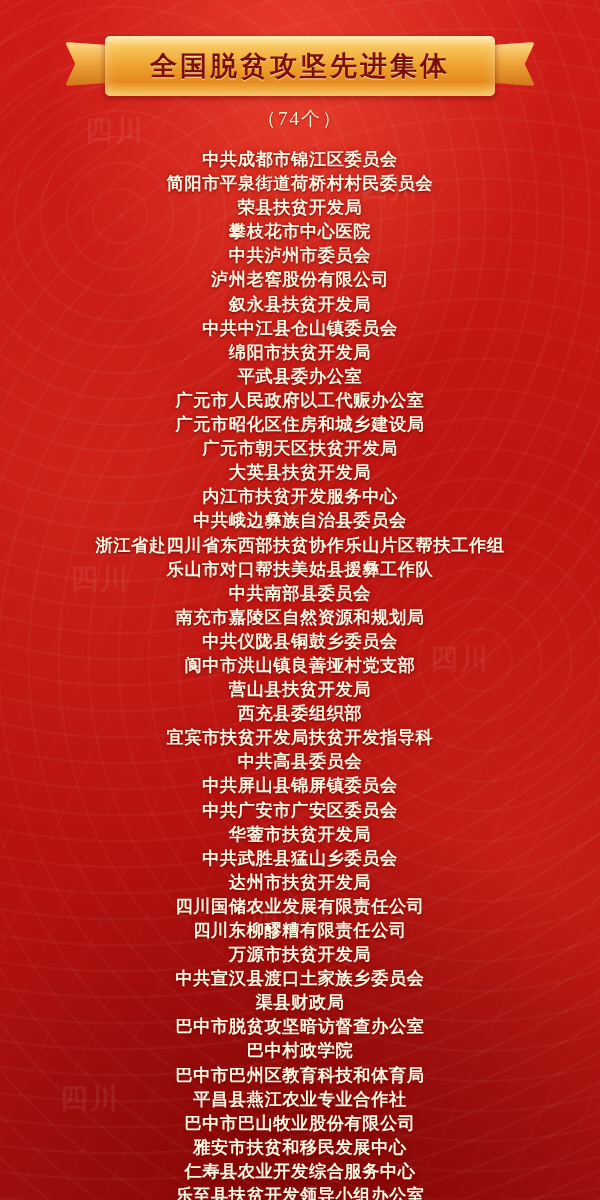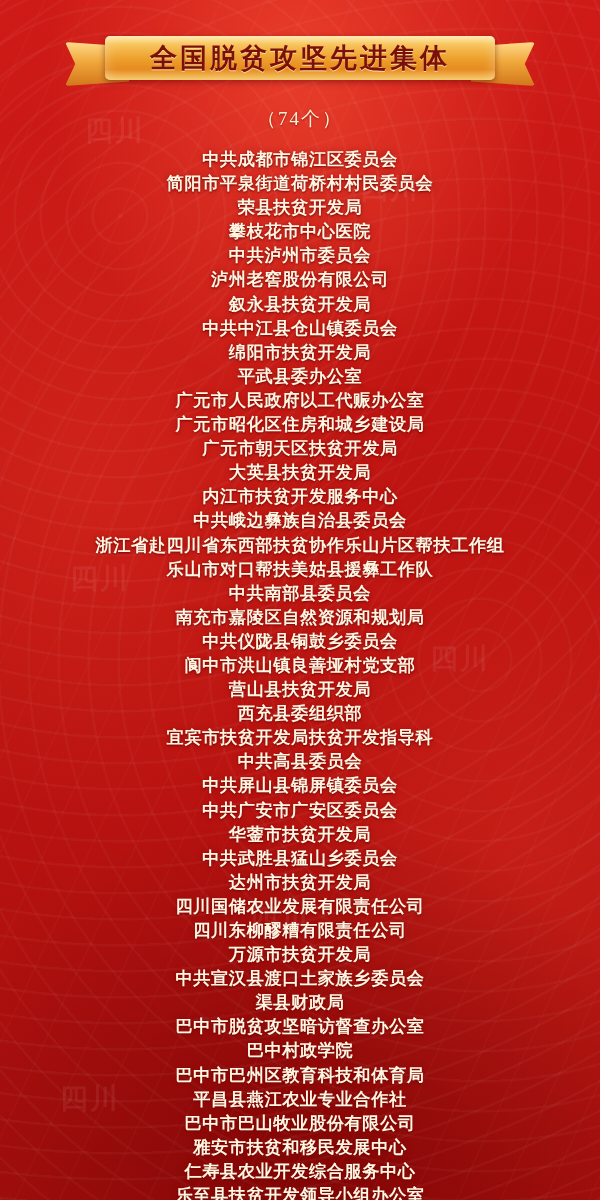--- a/index.html
+++ b/index.html
@@ -80,21 +80,21 @@
   .ribbon-right {
     right: 0;
     clip-path: polygon(0 10%, 100% 0, 84% 50%, 100% 100%, 0 90%);
     border-radius: 0 4px 4px 0;
   }
   .banner {
     position: absolute;
     left: 40px;
     right: 40px;
     top: 0;
-    height: 44px;
+    height: 60px;
     background: linear-gradient(180deg, #ffe9a8 0%, #f8c55c 18%, #eda02c 52%, #e68a1e 76%, #f5c256 100%);
     border-radius: 5px;
     box-shadow: 0 2px 6px rgba(90,0,0,0.5), inset 0 0 14px rgba(255,255,255,0.35);
     display: flex;
     align-items: center;
     justify-content: center;
   }
   .banner-title {
     font-size: 27px;
     font-weight: bold;

